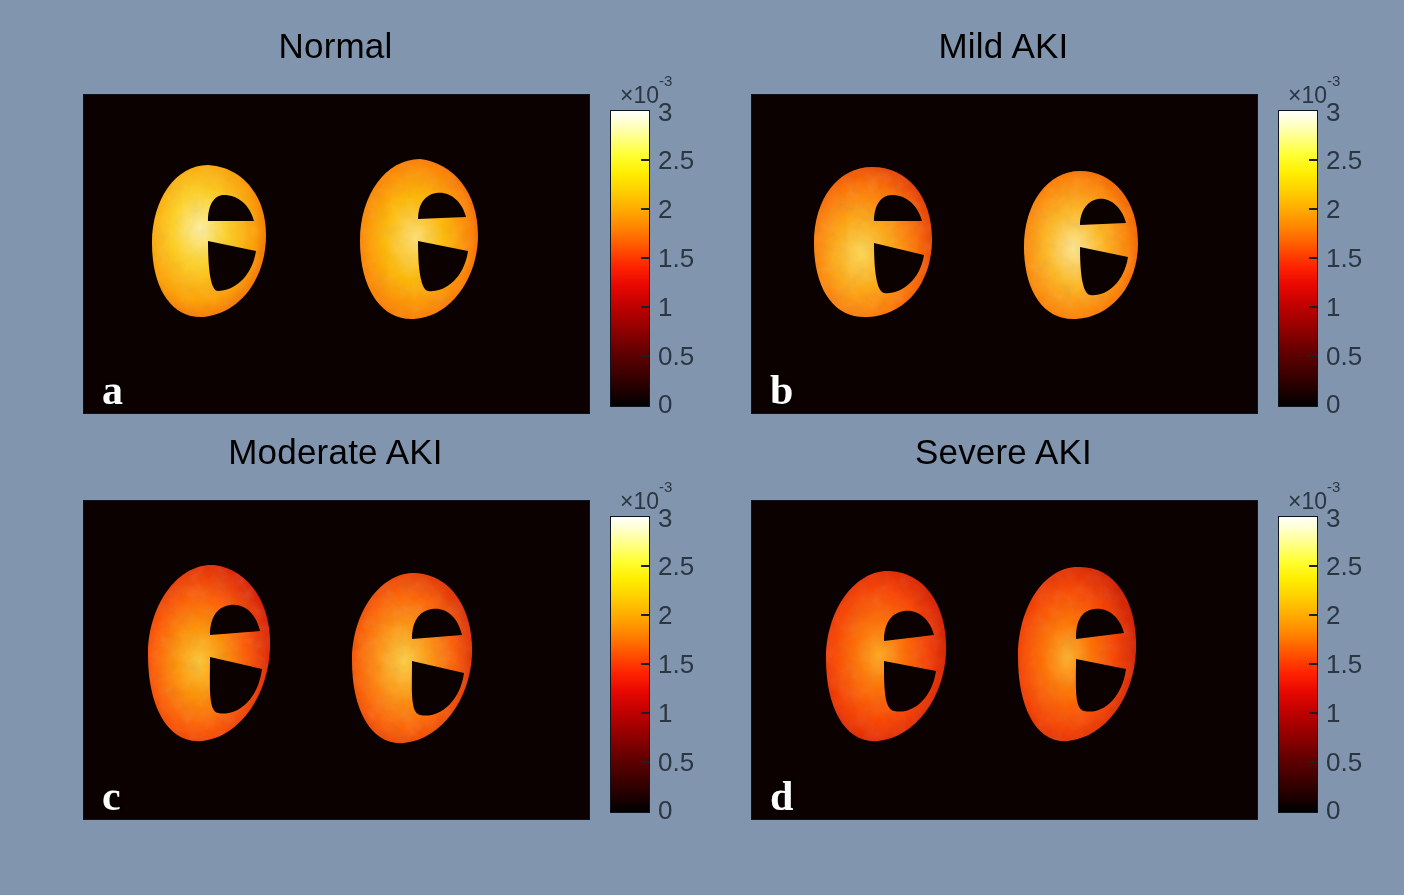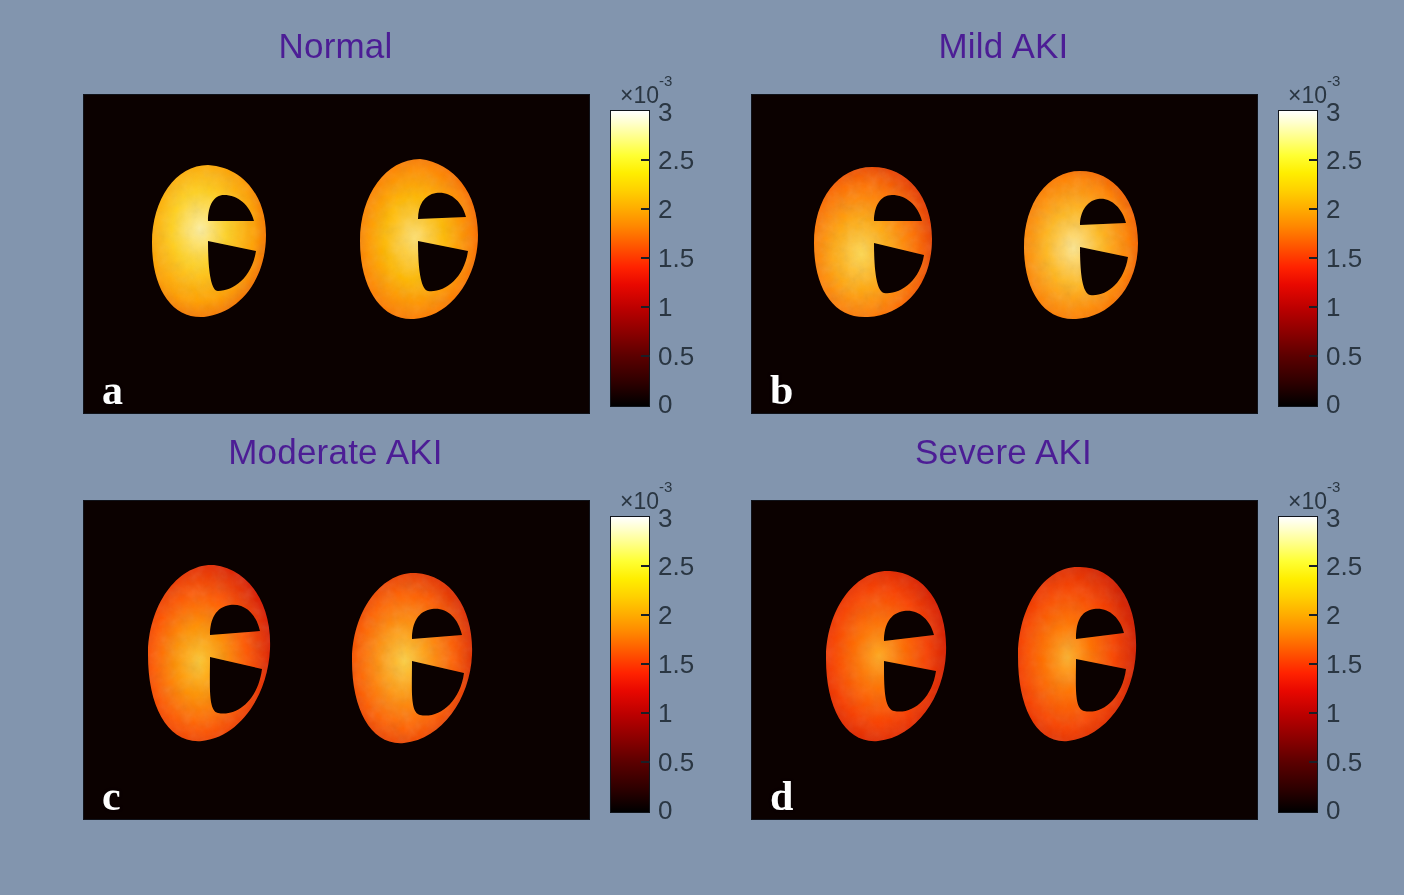--- a/index.html
+++ b/index.html
@@ -15,21 +15,21 @@
 
   
   .panel-group{position:absolute;}
   .panel-title{
     position:absolute;
     top:0;left:0;width:505px;
     text-align:center;
     font-family:"Liberation Sans",sans-serif;
     font-size:35px;
     font-weight:400;
-    color:#4c1d95;
+    color:#000000;
     letter-spacing:.2px;
     line-height:1;
     white-space:nowrap;
   }
   .image-box{
     position:absolute;
     width:505px;height:318px;
     background:#0b0100;
     border:1px solid #10131a;
     overflow:hidden;

